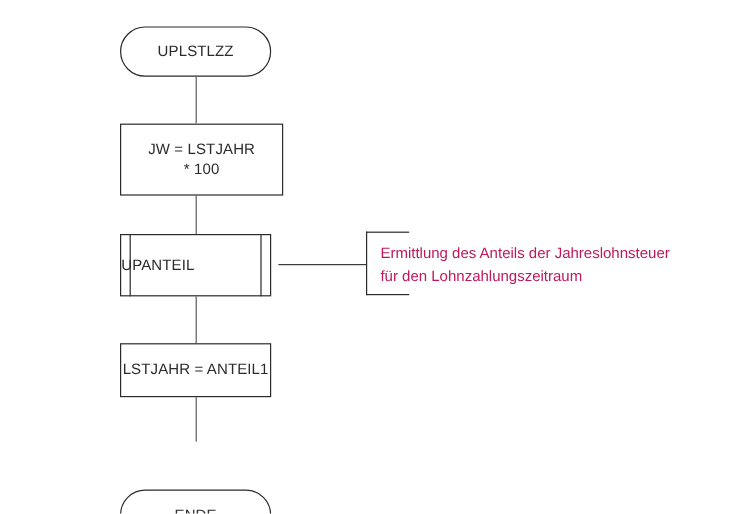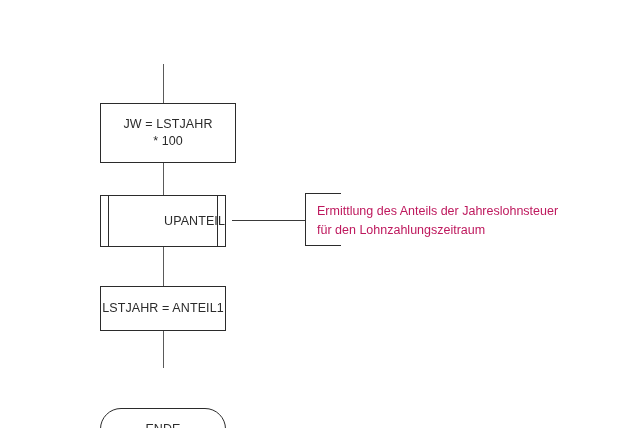--- a/index.html
+++ b/index.html
@@ -58,21 +58,21 @@
   }
 
   
   .predefined {
     position: absolute;
     box-sizing: border-box;
     border: 1.3px solid #2b2b2b;
     background: #ffffff;
     display: flex;
     align-items: center;
-    justify-content: flex-end;
+    justify-content: flex-start;
   }
   .predefined .bar {
     position: absolute;
     top: -1.3px;
     bottom: -1.3px;
     width: 0;
     border-left: 1.3px solid #2b2b2b;
   }
   .predefined .bar.left  { left: 7px; }
   .predefined .bar.right { right: 7px; }
@@ -120,20 +120,23 @@
     color: #be185d;
     white-space: pre-line;
     text-align: left;
   }
 </style>
 </head>
 <body>
 
 <div id="flowchart-canvas">
 
+  <div class="terminator" style="left:100px; top:22px; width:126px; height:42px;">
+    <span class="node-label">UPLSTLZZ</span>
+  </div>
 
   <div class="connector-v" style="left:163px; top:64px; height:39px;"></div>
 
   <div class="process" style="left:100px; top:103px; width:136px; height:60px;">
     <span class="node-label">JW = LSTJAHR
 * 100</span>
   </div>
 
   <div class="connector-v" style="left:163px; top:163px; height:32px;"></div>
 

